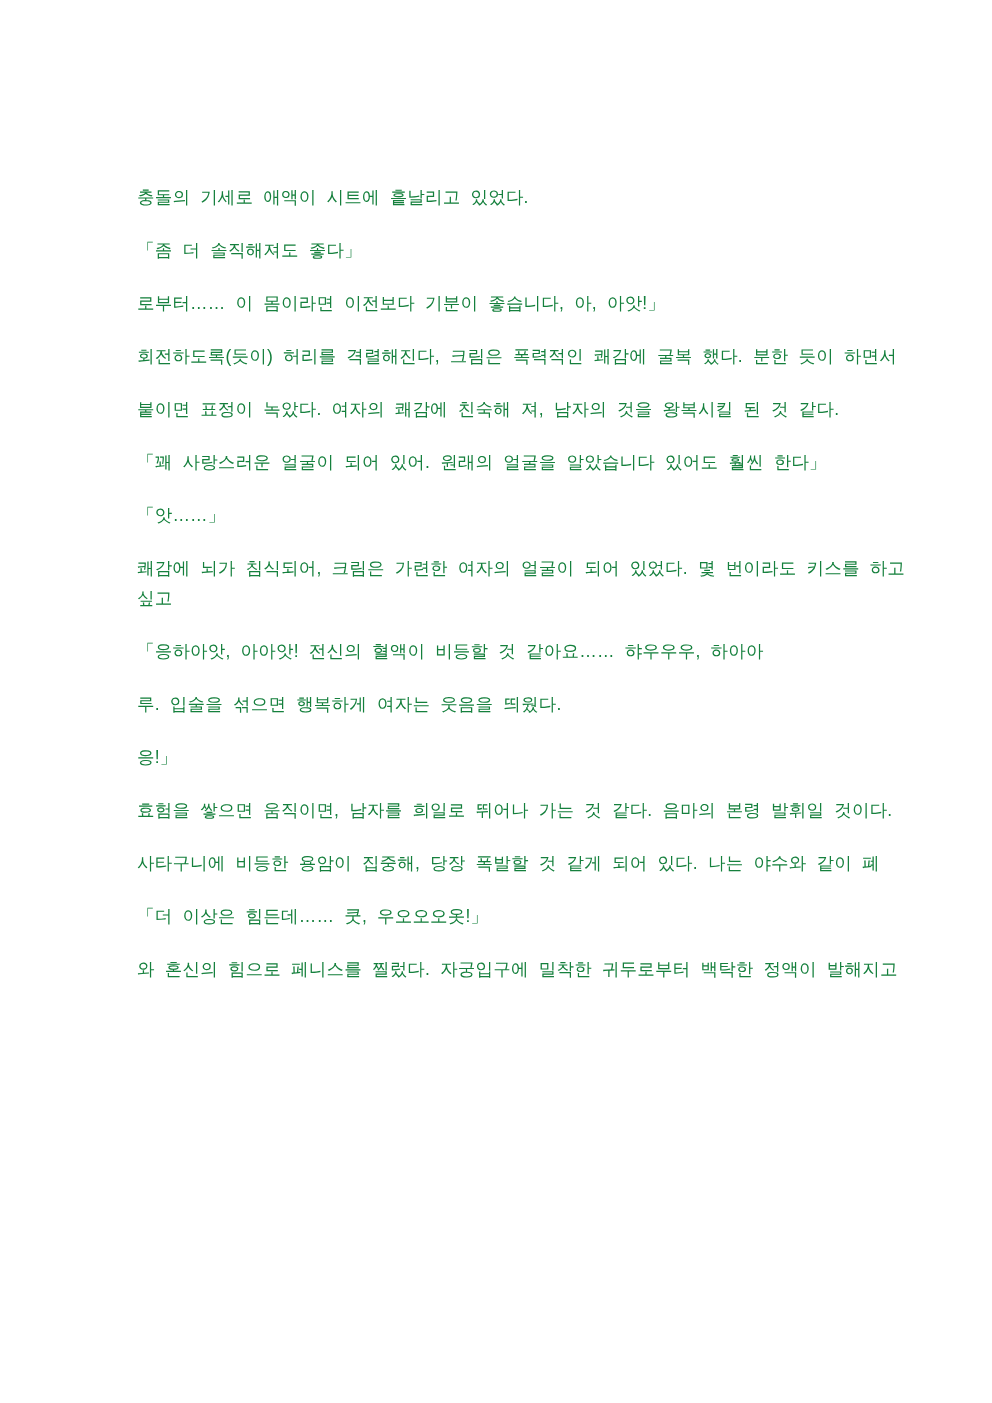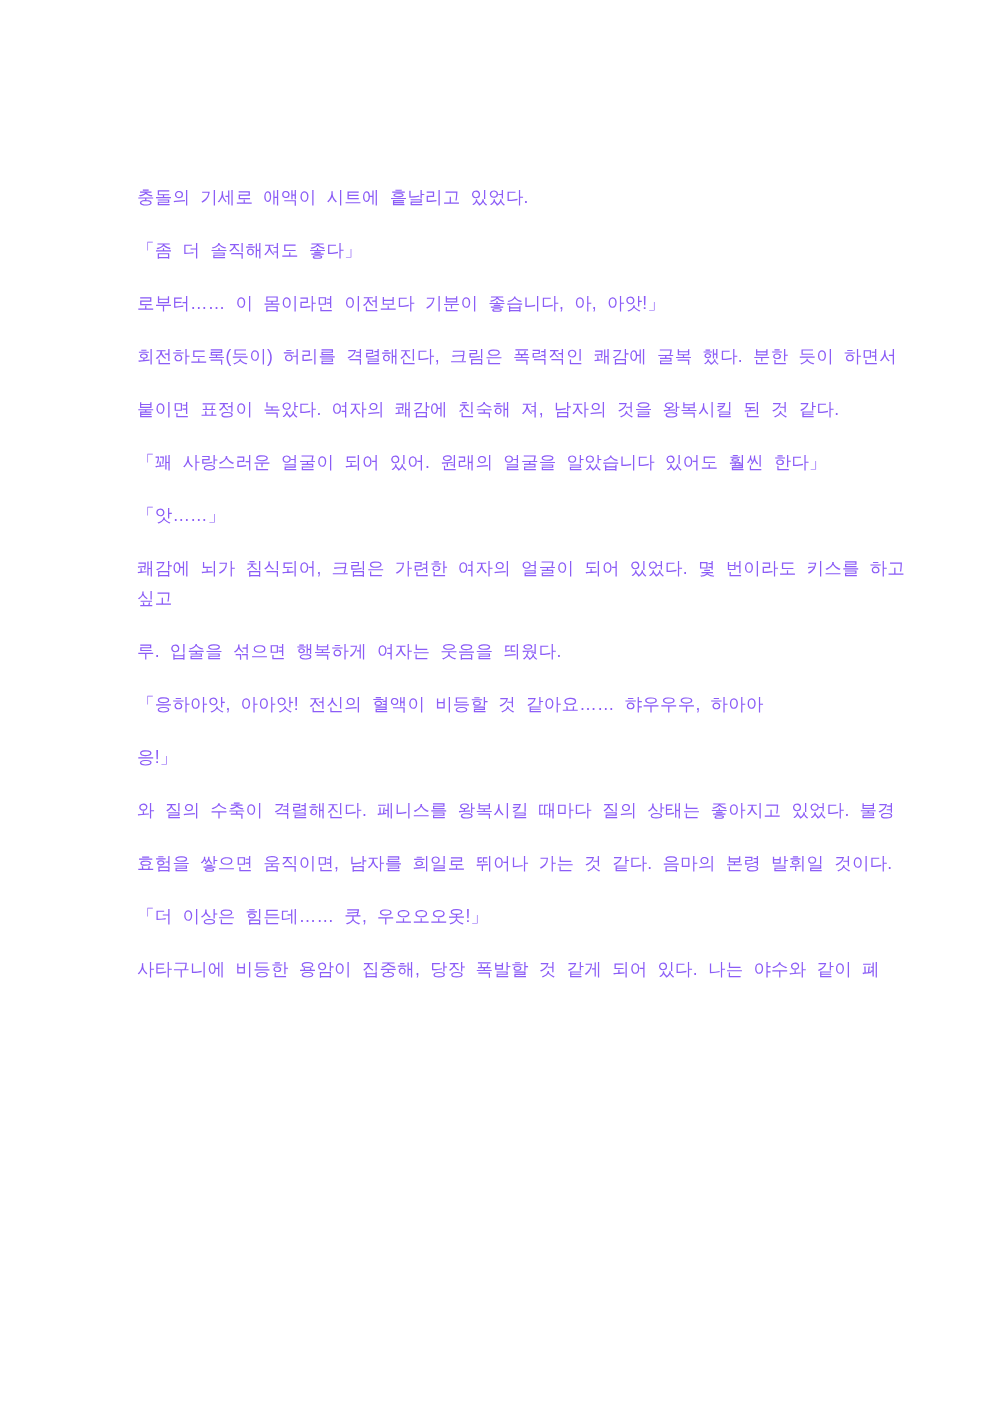--- a/index.html
+++ b/index.html
@@ -20,21 +20,21 @@
     box-sizing: border-box;
   }
   .doc-body {
     padding: 182px 90px 0 137px;
   }
   .doc-body p {
     margin: 0 0 23px 0;
     padding: 0;
     font-size: 17.5px;
     line-height: 30px;
-    color: #8b5cf6;
+    color: #15803d;
     word-spacing: 5px;
     letter-spacing: 0.2px;
   }
   .doc-body p .line {
     display: block;
     white-space: pre;
   }
 </style>
 </head>
 <body>
@@ -60,34 +60,34 @@
         <span class="line">「꽤 사랑스러운 얼굴이 되어 있어. 원래의 얼굴을 알았습니다 있어도 훨씬 한다」</span>
       </p>
       <p>
         <span class="line">「앗……」</span>
       </p>
       <p>
         <span class="line">쾌감에 뇌가 침식되어, 크림은 가련한 여자의 얼굴이 되어 있었다. 몇 번이라도 키스를 하고</span>
         <span class="line">싶고</span>
       </p>
       <p>
-        <span class="line">루. 입술을 섞으면 행복하게 여자는 웃음을 띄웠다.</span>
+        <span class="line">「응하아앗, 아아앗! 전신의 혈액이 비등할 것 같아요…… 햐우우우, 하아아</span>
       </p>
       <p>
-        <span class="line">「응하아앗, 아아앗! 전신의 혈액이 비등할 것 같아요…… 햐우우우, 하아아</span>
+        <span class="line">루. 입술을 섞으면 행복하게 여자는 웃음을 띄웠다.</span>
       </p>
       <p>
         <span class="line">응!」</span>
       </p>
       <p>
-        <span class="line">와 질의 수축이 격렬해진다. 페니스를 왕복시킬 때마다 질의 상태는 좋아지고 있었다. 불경</span>
+        <span class="line">효험을 쌓으면 움직이면, 남자를 희일로 뛰어나 가는 것 같다. 음마의 본령 발휘일 것이다.</span>
       </p>
       <p>
-        <span class="line">효험을 쌓으면 움직이면, 남자를 희일로 뛰어나 가는 것 같다. 음마의 본령 발휘일 것이다.</span>
+        <span class="line">사타구니에 비등한 용암이 집중해, 당장 폭발할 것 같게 되어 있다. 나는 야수와 같이 폐</span>
       </p>
       <p>
         <span class="line">「더 이상은 힘든데…… 쿳, 우오오오옷!」</span>
       </p>
       <p>
-        <span class="line">사타구니에 비등한 용암이 집중해, 당장 폭발할 것 같게 되어 있다. 나는 야수와 같이 폐</span>
+        <span class="line">와 혼신의 힘으로 페니스를 찔렀다. 자궁입구에 밀착한 귀두로부터 백탁한 정액이 발해지고</span>
       </p>
     </div>
 </div>
 
 </body></html>

